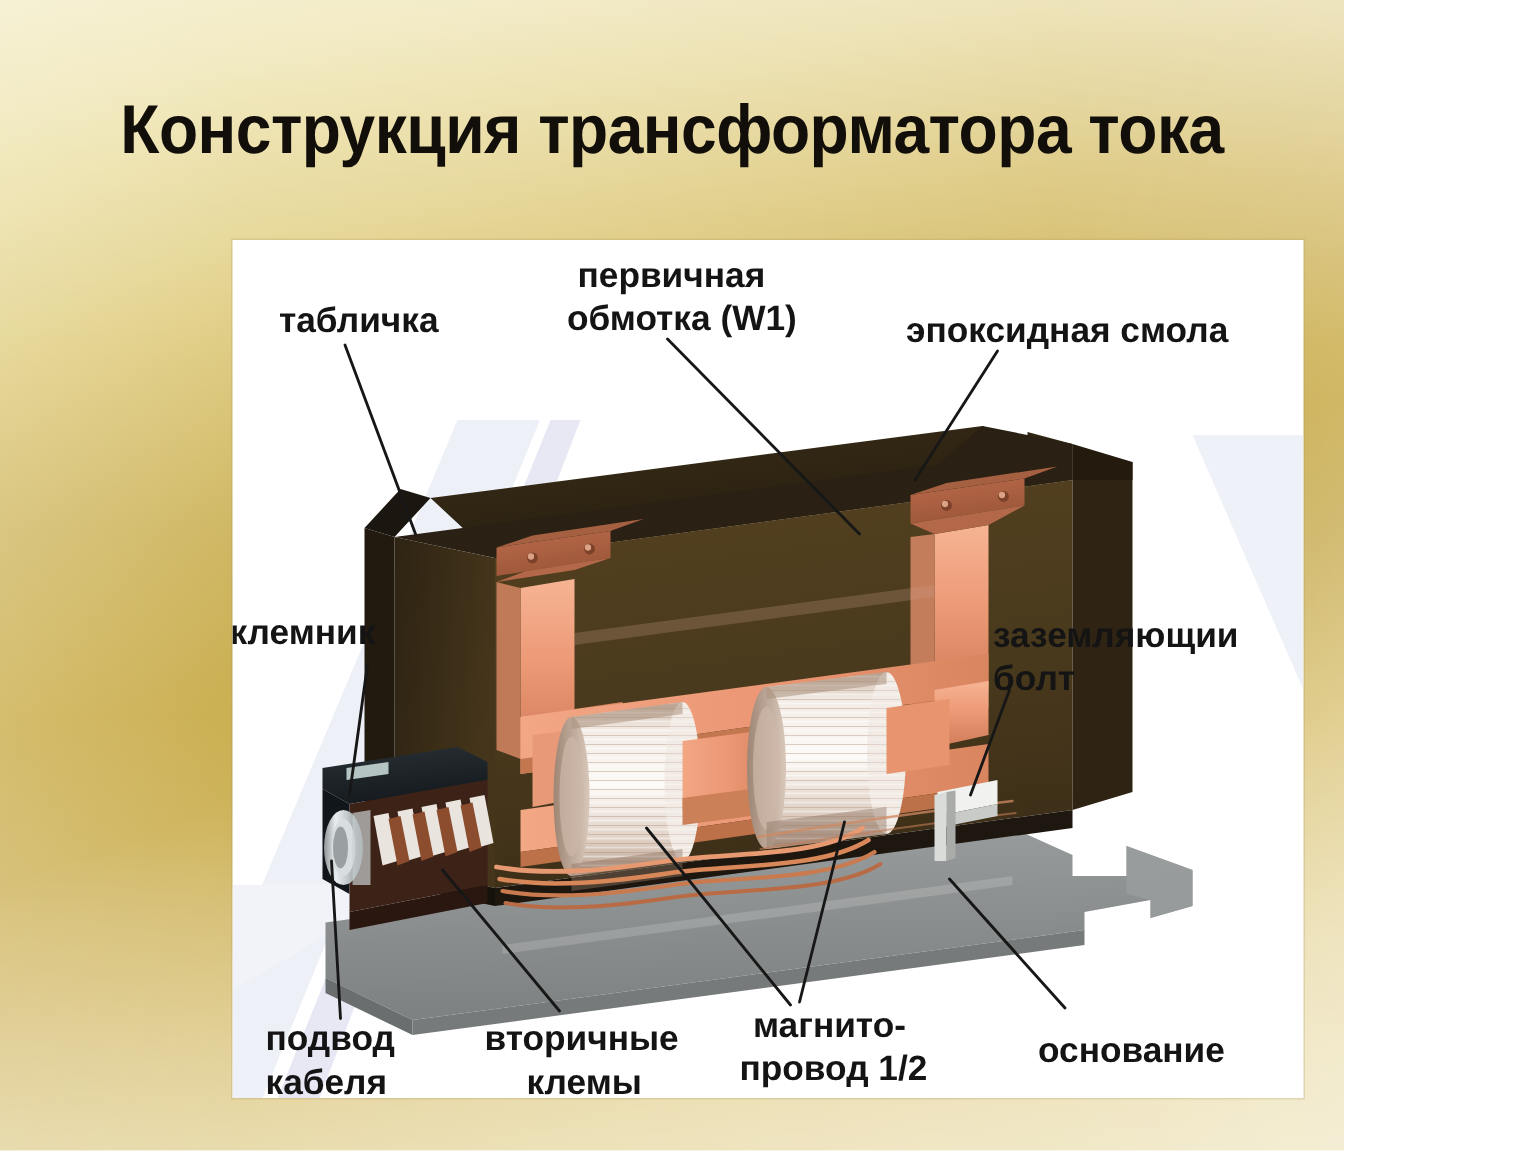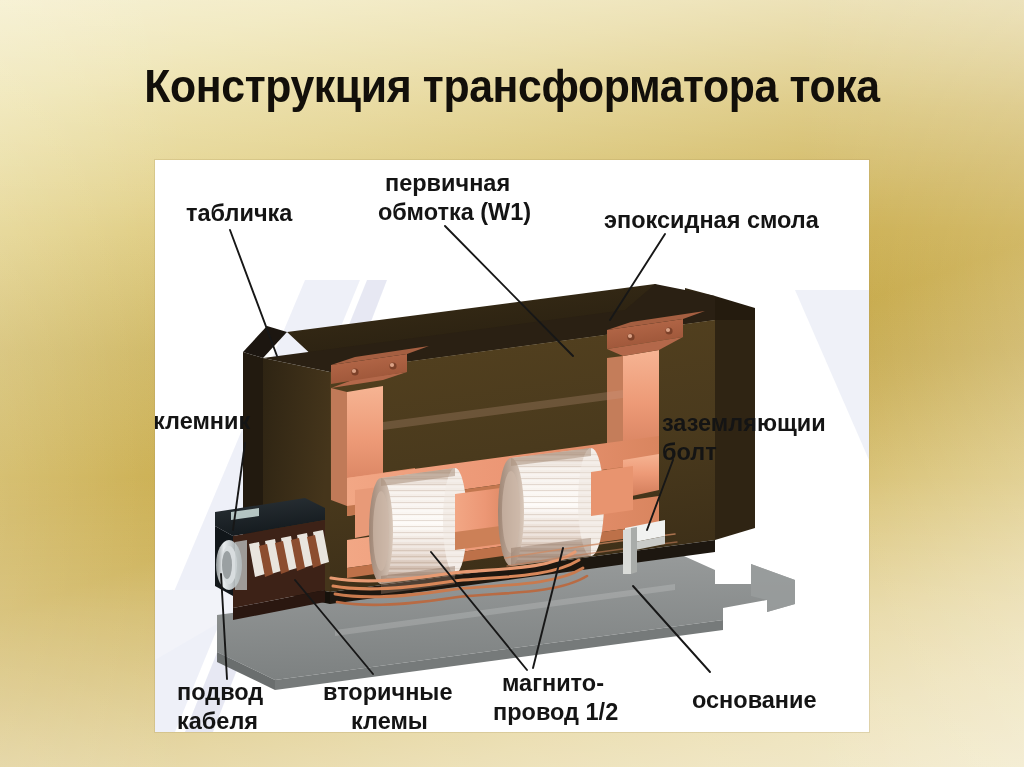--- a/index.html
+++ b/index.html
@@ -2,21 +2,21 @@
 <html><head>
 <meta charset="utf-8">
 <style>
   html, body {
     margin: 0;
     padding: 0;
     background: #ffffff;
   }
   #slide {
     position: relative;
-    width: 1024px;
+    width: 896px;
     height: 767px;
     overflow: hidden;
     font-family: "Liberation Sans", sans-serif;
     background:
       linear-gradient(160deg,
         #efe5ae 0%,
         #ebdfa2 10%,
         #e3d28c 22%,
         #d8c271 34%,
         #cdb155 46%,

